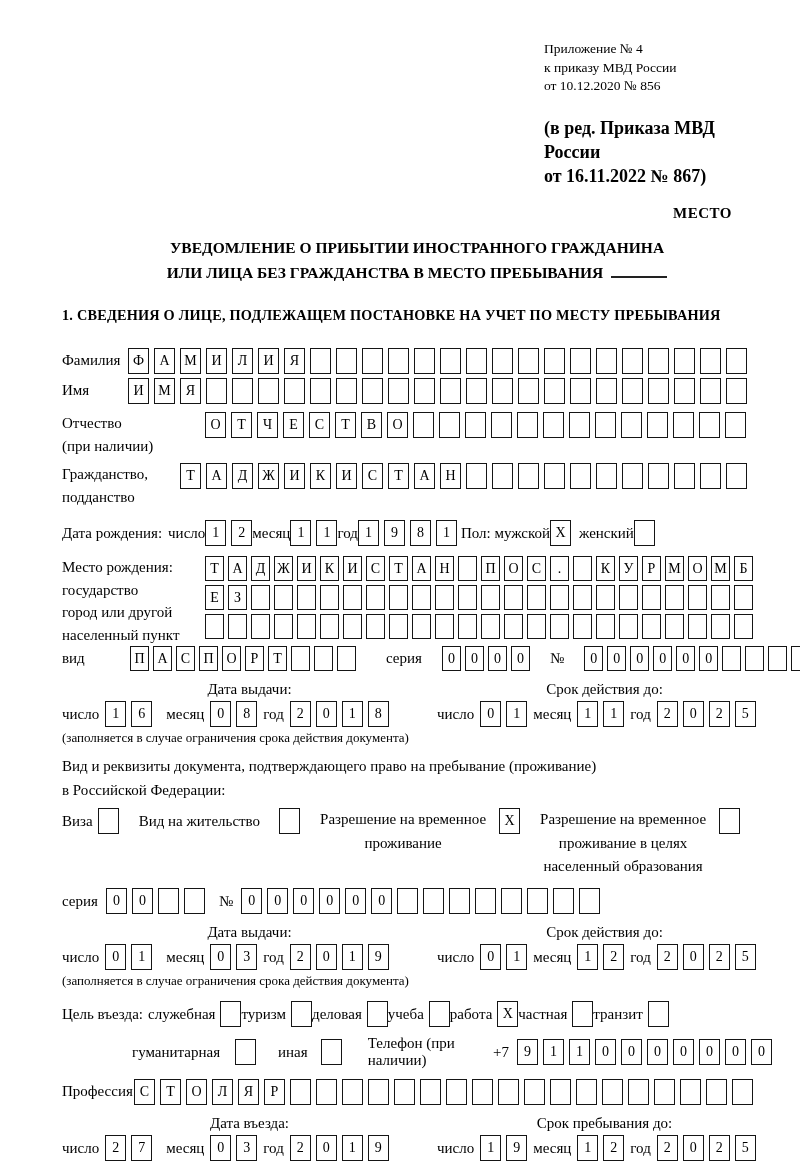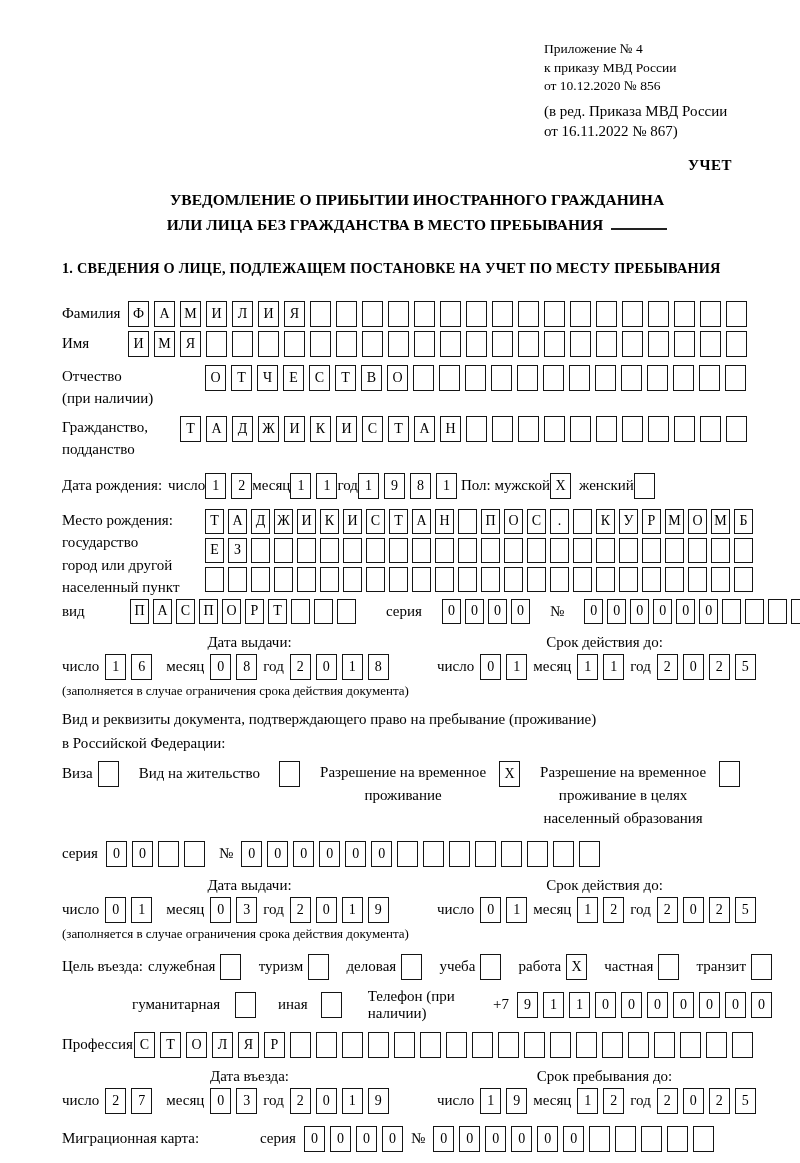--- a/index.html
+++ b/index.html
@@ -2,21 +2,21 @@
 <html><head>
 <meta charset="utf-8">
 <style>
   html,body{margin:0;padding:0;background:#fff;}
   body{width:800px;height:1163px;overflow:hidden;color:#000;
        font-family:"Liberation Serif","DejaVu Serif",serif;}
   .page{box-sizing:border-box;width:800px;height:1163px;padding:40px 28px 0 62px;}
 
   
   .annex{width:190px;margin-left:auto;margin-right:38px;font-size:13.5px;line-height:1.38;}
-  .annex .sub{margin-top:5px;font-size:15px;line-height:1.35;}
+  .annex .sub{margin-top:20px;font-size:18px;line-height:1.35;font-weight:bold;}
   .forma{margin:16px 40px 0 0;text-align:right;font-weight:bold;font-size:15px;letter-spacing:.5px;}
   .title{margin-top:14px;text-align:center;font-weight:bold;font-size:15.5px;line-height:1.6;}
   .uline{display:inline-block;width:56px;height:.75em;border-bottom:2px solid #222;margin-left:8px;}
   .sect{margin-top:22px;font-weight:bold;font-size:14.3px;letter-spacing:.2px;white-space:nowrap;}
 
   
   .lbl{font-size:15px;}
   .row{display:flex;align-items:flex-start;}
   .vc{align-items:center;}
   .cellrow{display:inline-flex;gap:5px;flex:none;}
@@ -33,39 +33,39 @@
 
   
   .datepair{display:flex;margin-top:10px;}
   .datecol{flex:0 0 375px;}
   .datecol.right{flex:1;}
   .datehead{text-align:center;font-size:15px;margin-bottom:3px;}
   .dateline{display:flex;align-items:center;gap:6px;}
   .validnote{font-size:13px;margin-top:3px;}
 
   .permitblock{text-align:center;font-size:15px;line-height:1.55;}
-  .purposerow{display:flex;justify-content:space-between;align-items:center;margin-top:12px;}
+  .purposerow{display:flex;align-items:center;margin-top:12px;}
   .docheader{text-align:center;font-weight:bold;font-size:14.5px;margin:9px 0 6px 0;}
 </style>
 </head>
 <body>
 
 <div class="page">
 
   <div class="annex">
     <div>Приложение № 4</div>
     <div>к приказу МВД России</div>
     <div>от 10.12.2020 № 856</div>
     <div class="sub">
       <div>(в ред. Приказа МВД России</div>
       <div>от 16.11.2022 № 867)</div>
     </div>
   </div>
 
-  <div class="forma">УЧЕТ</div>
+  <div class="forma">МЕСТО</div>
 
   <div class="title">
     <div>УВЕДОМЛЕНИЕ О ПРИБЫТИИ ИНОСТРАННОГО ГРАЖДАНИНА</div>
     <div><span>ИЛИ ЛИЦА БЕЗ ГРАЖДАНСТВА В МЕСТО ПРЕБЫВАНИЯ</span><span class="uline"></span></div>
   </div>
 
   <div class="sect">1. СВЕДЕНИЯ О ЛИЦЕ, ПОДЛЕЖАЩЕМ ПОСТАНОВКЕ НА УЧЕТ ПО МЕСТУ ПРЕБЫВАНИЯ</div>
 
   <div class="row" style="margin-top:24px">
     <span class="lbl lblw66">Фамилия</span>

